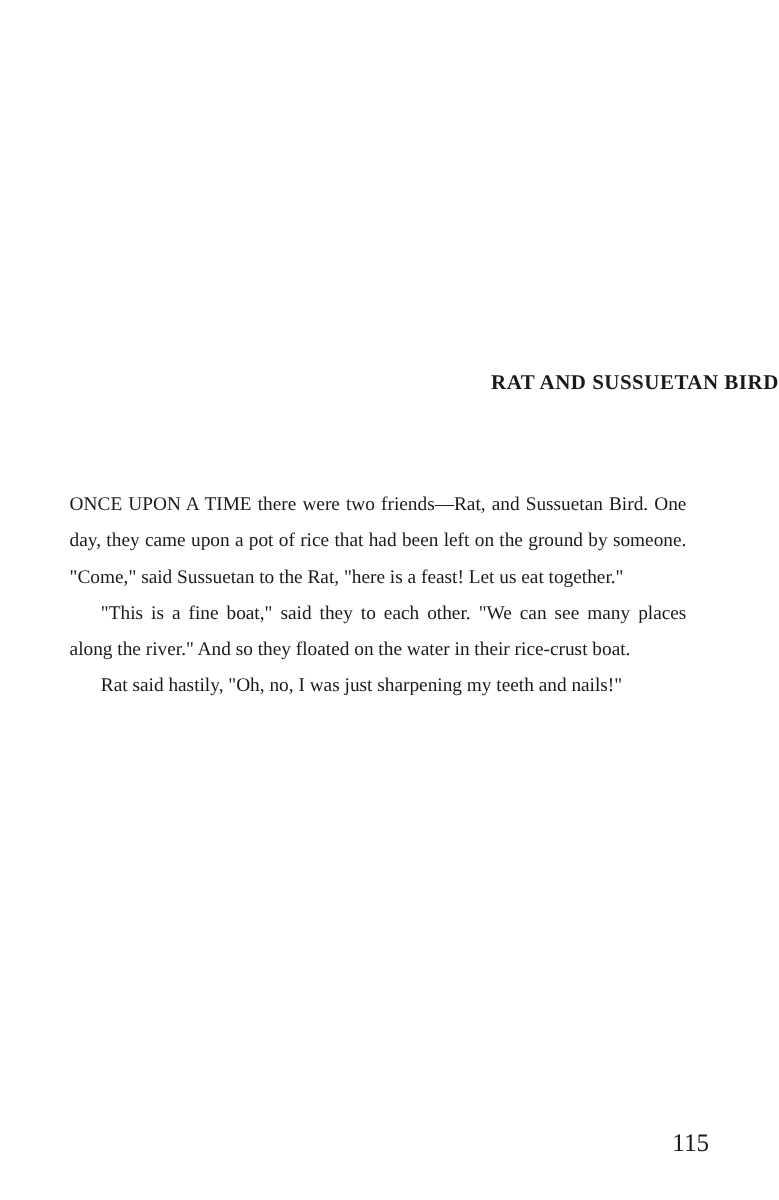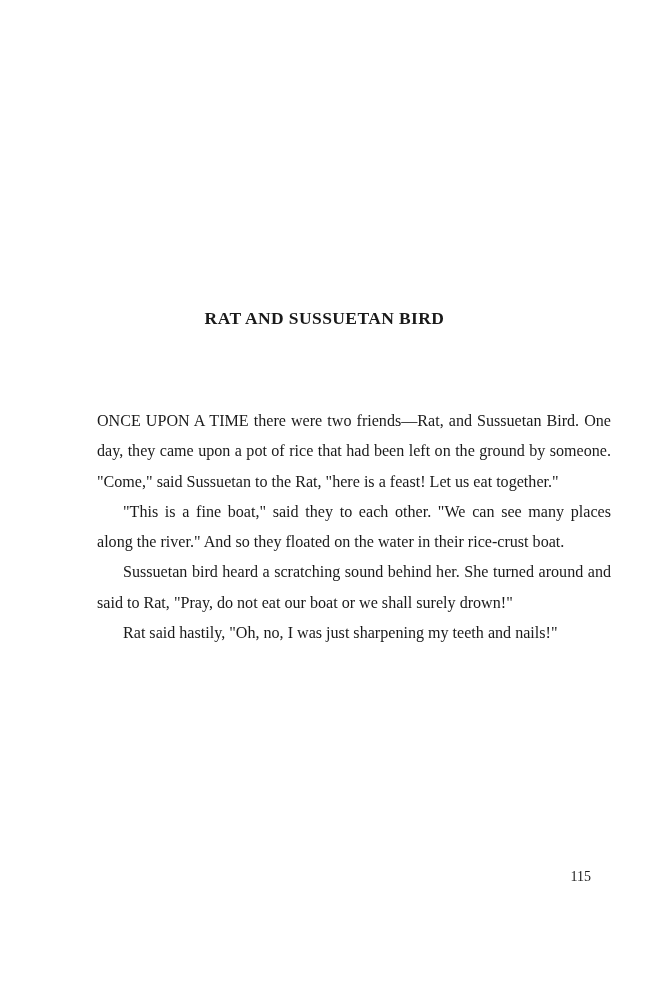--- a/index.html
+++ b/index.html
@@ -21,62 +21,60 @@
     left: 0;
     width: 649px;
     height: 1000px;
     box-sizing: border-box;
   }
   .title {
     position: absolute;
     left: 0;
     right: 0;
     top: 296px;
-    text-align: center;
+    text-align: right;
     font-size: 17.5px;
     font-weight: bold;
     letter-spacing: 0.4px;
     font-family: "Liberation Serif", serif;
   }
   .body-text {
     position: absolute;
     left: 58px;
     top: 406px;
     width: 514px;
     font-size: 16.1px;
     line-height: 30.3px;
     text-align: justify;
     text-justify: inter-word;
     font-family: "Liberation Serif", serif;
-    margin-left: 39px;
   }
   .body-text p {
     margin: 0;
     text-indent: 26px;
   }
   .body-text p.no-indent {
     text-indent: 0;
   }
   .folio {
     position: absolute;
     right: 58px;
-    top: 869px;
-    font-size: 14px;
+    top: 940px;
+    font-size: 21px;
     font-family: "Liberation Serif", serif;
   }
 </style>
 </head>
 <body>
 
 <div class="page">
 
   <h1 class="title">RAT AND SUSSUETAN BIRD</h1>
 
   <div class="body-text">
     <p class="no-indent">ONCE UPON A TIME there were two friends—Rat, and Sussuetan Bird. One day, they came upon a pot of rice that had been left on the ground by someone. "Come," said Sussuetan to the Rat, "here is a feast! Let us eat together."</p>
     <p>"This is a fine boat," said they to each other. "We can see many places along the river." And so they floated on the water in their rice-crust boat.</p>
-    <p>Sussuetan bird heard a scratching sound behind her. She turned around and said to Rat, "Pray, do not eat our boat or we shall surely drown!"</p>
     <p>Rat said hastily, "Oh, no, I was just sharpening my teeth and nails!"</p>
   </div>
 
   <div class="folio">115</div>
 
 </div>
 
 </body></html>

